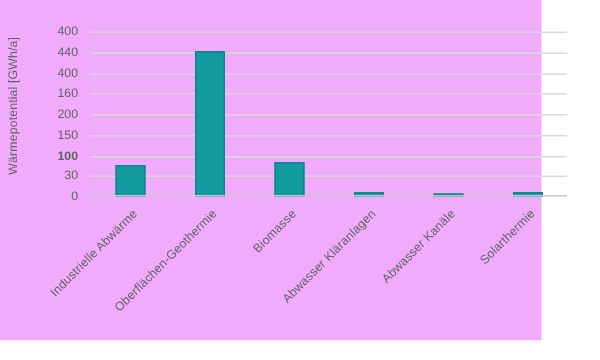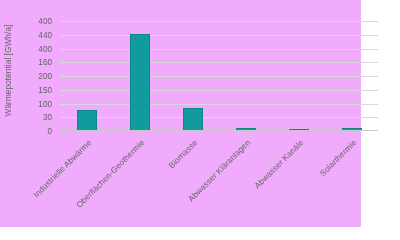--- a/index.html
+++ b/index.html
@@ -140,21 +140,21 @@
     <span>Wärmepotential [GWh/a]</span>
   </div>
 
   <div id="y-tick-labels">
       <div class="y-tick-label" style="top: 6px;">400</div>
       <div class="y-tick-label" style="top: 19.75px;">440</div>
       <div class="y-tick-label" style="top: 33.5px;">400</div>
       <div class="y-tick-label" style="top: 47.25px;">160</div>
       <div class="y-tick-label" style="top: 61px;">200</div>
       <div class="y-tick-label" style="top: 74.75px;">150</div>
-      <div class="y-tick-label" style="top: 88.5px;">100</div>
+      <div class="y-tick-label" style="top: 88.5px; font-weight: bold;">100</div>
       <div class="y-tick-label" style="top: 102.25px;">30</div>
       <div class="y-tick-label" style="top: 116px;">0</div>
     </div>
 
   <div id="plot-area">
     <div id="gridlines">
         <div class="gridline" style="top: 0px; background: rgb(217, 217, 217);"></div>
         <div class="gridline" style="top: 13.75px; background: rgb(217, 217, 217);"></div>
         <div class="gridline" style="top: 27.5px; background: rgb(217, 217, 217);"></div>
         <div class="gridline" style="top: 41.25px; background: rgb(217, 217, 217);"></div>

